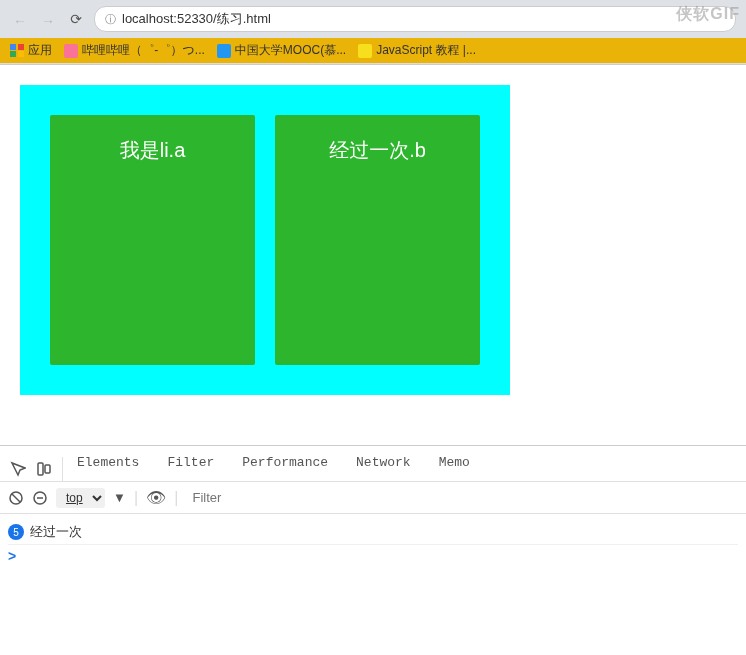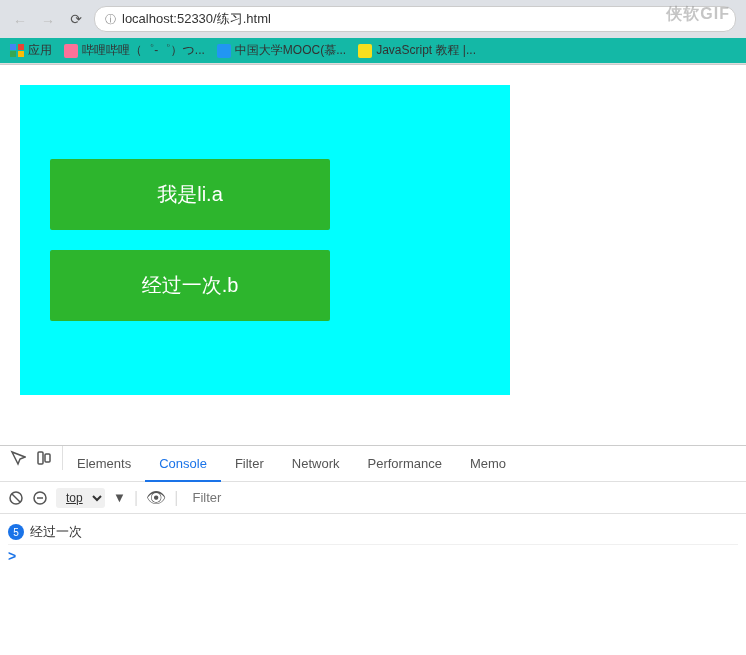--- a/index.html
+++ b/index.html
@@ -9,27 +9,27 @@
     .browser-chrome { background: #e8e8e8; border-bottom: 1px solid #ccc; }
 
     
     .title-bar { display: flex; align-items: center; padding: 6px 10px; gap: 8px; background: #dee1e6; }
     .nav-btn { width: 20px; height: 20px; display: flex; align-items: center; justify-content: center; cursor: pointer; color: #555; font-size: 14px; border: none; background: none; }
     .nav-btn.disabled { color: #bbb; cursor: default; }
     .address-bar { flex: 1; background: white; border: 1px solid #ccc; border-radius: 12px; padding: 3px 10px; font-size: 13px; display: flex; align-items: center; gap: 6px; color: #333; }
     .address-bar .lock-icon { color: #888; font-size: 11px; }
 
     
-    .bookmarks-bar { display: flex; align-items: center; padding: 4px 10px; gap: 12px; background: #14b8a6; border-bottom: 1px solid #ddd; font-size: 12px; }
+    .bookmarks-bar { display: flex; align-items: center; padding: 4px 10px; gap: 12px; background: #eab308; border-bottom: 1px solid #ddd; font-size: 12px; }
     .bookmark-item { display: flex; align-items: center; gap: 4px; cursor: pointer; color: #333; white-space: nowrap; }
 
     
     .browser-content { background: white; height: 380px; position: relative; overflow: hidden; }
     .webpage { padding: 20px; width: 510px; height: 100%; }
-    .cyan-box { background: cyan; width: 490px; height: 310px; padding: 30px; display: flex; flex-direction: column; gap: 20px; justify-content: center; }
+    .cyan-box { background: cyan; width: 490px; height: 310px; padding: 30px; display: flex; flex-direction: row; gap: 20px; justify-content: center; }
     .li-item { background: #2db52d; color: white; text-align: center; padding: 22px; font-size: 20px; border-radius: 2px; width: 280px; cursor: pointer; }
 
     
     .devtools { background: white; border-top: 1px solid #ccc; height: 235px; display: flex; flex-direction: column; }
     .devtools-icon-btn { width: 24px; height: 24px; display: flex; align-items: center; justify-content: center; cursor: pointer; color: #555; font-size: 14px; border: none; background: none; }
     .devtools-tabs { display: flex; align-items: stretch; height: 36px; flex: 1; border-bottom: none; }
     .devtools-tab { padding: 0 14px; display: flex; align-items: center; font-size: 13px; cursor: pointer; color: #555; border-bottom: 2px solid transparent; white-space: nowrap; }
     .devtools-tab.active { color: #1a73e8; border-bottom: 2px solid #1a73e8; }
 
     
@@ -51,21 +51,21 @@
 <div class="browser-chrome">
 
   <div class="title-bar" style="position:relative;">
     <button class="nav-btn disabled">←</button>
     <button class="nav-btn disabled">→</button>
     <button class="nav-btn">⟳</button>
     <div class="address-bar">
       <span class="lock-icon">ⓘ</span>
       <span>localhost:52330/练习.html</span>
     </div>
-    <span style="position:absolute; right:16px; top:4px; font-size:16px; color:rgba(150,150,150,0.55); font-weight:bold; letter-spacing:1px; pointer-events:none;">侠软GIF</span>
+    <span style="position:absolute; right:6px; top:4px; font-size:16px; color:rgba(150,150,150,0.55); font-weight:bold; letter-spacing:1px; pointer-events:none;">侠软GIF</span>
   </div>
 
   <div class="bookmarks-bar">
     <div class="bookmark-item">
       <span style="display:inline-grid; grid-template-columns:1fr 1fr; gap:1px; width:14px; height:14px;">
         <span style="background:#4285f4;width:6px;height:6px;"></span>
         <span style="background:#ea4335;width:6px;height:6px;"></span>
         <span style="background:#34a853;width:6px;height:6px;"></span>
         <span style="background:#fbbc05;width:6px;height:6px;"></span>
       </span>
@@ -94,49 +94,46 @@
       </div>
       <div class="li-item">
         <span>经过一次.b</span>
       </div>
     </div>
   </div>
 </div>
 
 <div class="devtools">
 
-  <div style="display:flex; align-items:flex-start; border-bottom:1px solid #e0e0e0; height:36px;">
+  <div style="display:flex; align-items:flex-end; border-bottom:1px solid #e0e0e0; height:36px;font-family:Liberation Mono, monospace;">
     <div style="display:flex; align-items:center; padding: 0 6px; gap:2px; border-right:1px solid #e0e0e0;">
       <button class="devtools-icon-btn" title="Inspect">
         <svg width="16" height="16" viewBox="0 0 16 16" fill="none" xmlns="http://www.w3.org/2000/svg">
           <path d="M2 2 L8 14 L10 9 L15 7 Z" stroke="#555" stroke-width="1.5" fill="none"></path>
         </svg>
       </button>
       <button class="devtools-icon-btn" title="Device">
         <svg width="16" height="16" viewBox="0 0 16 16" fill="none">
           <rect x="2" y="2" width="5" height="12" rx="1" stroke="#555" stroke-width="1.5"></rect>
           <rect x="9" y="4" width="5" height="8" rx="1" stroke="#555" stroke-width="1.5"></rect>
         </svg>
       </button>
     </div>
     <div class="devtools-tabs">
       <div class="devtools-tab">
           <span>Elements</span>
         </div>
-      <div class="devtools-tab active">
-          <span>Console</span>
-        </div>
       <div class="devtools-tab">
           <span>Filter</span>
         </div>
       <div class="devtools-tab">
-          <span>Network</span>
+          <span>Performance</span>
         </div>
       <div class="devtools-tab">
-          <span>Performance</span>
+          <span>Network</span>
         </div>
       <div class="devtools-tab">
           <span>Memo</span>
         </div>
     </div>
   </div>
 
   <div class="console-bar">
     <button class="console-bar-btn">
       <svg width="16" height="16" viewBox="0 0 16 16" fill="none">

